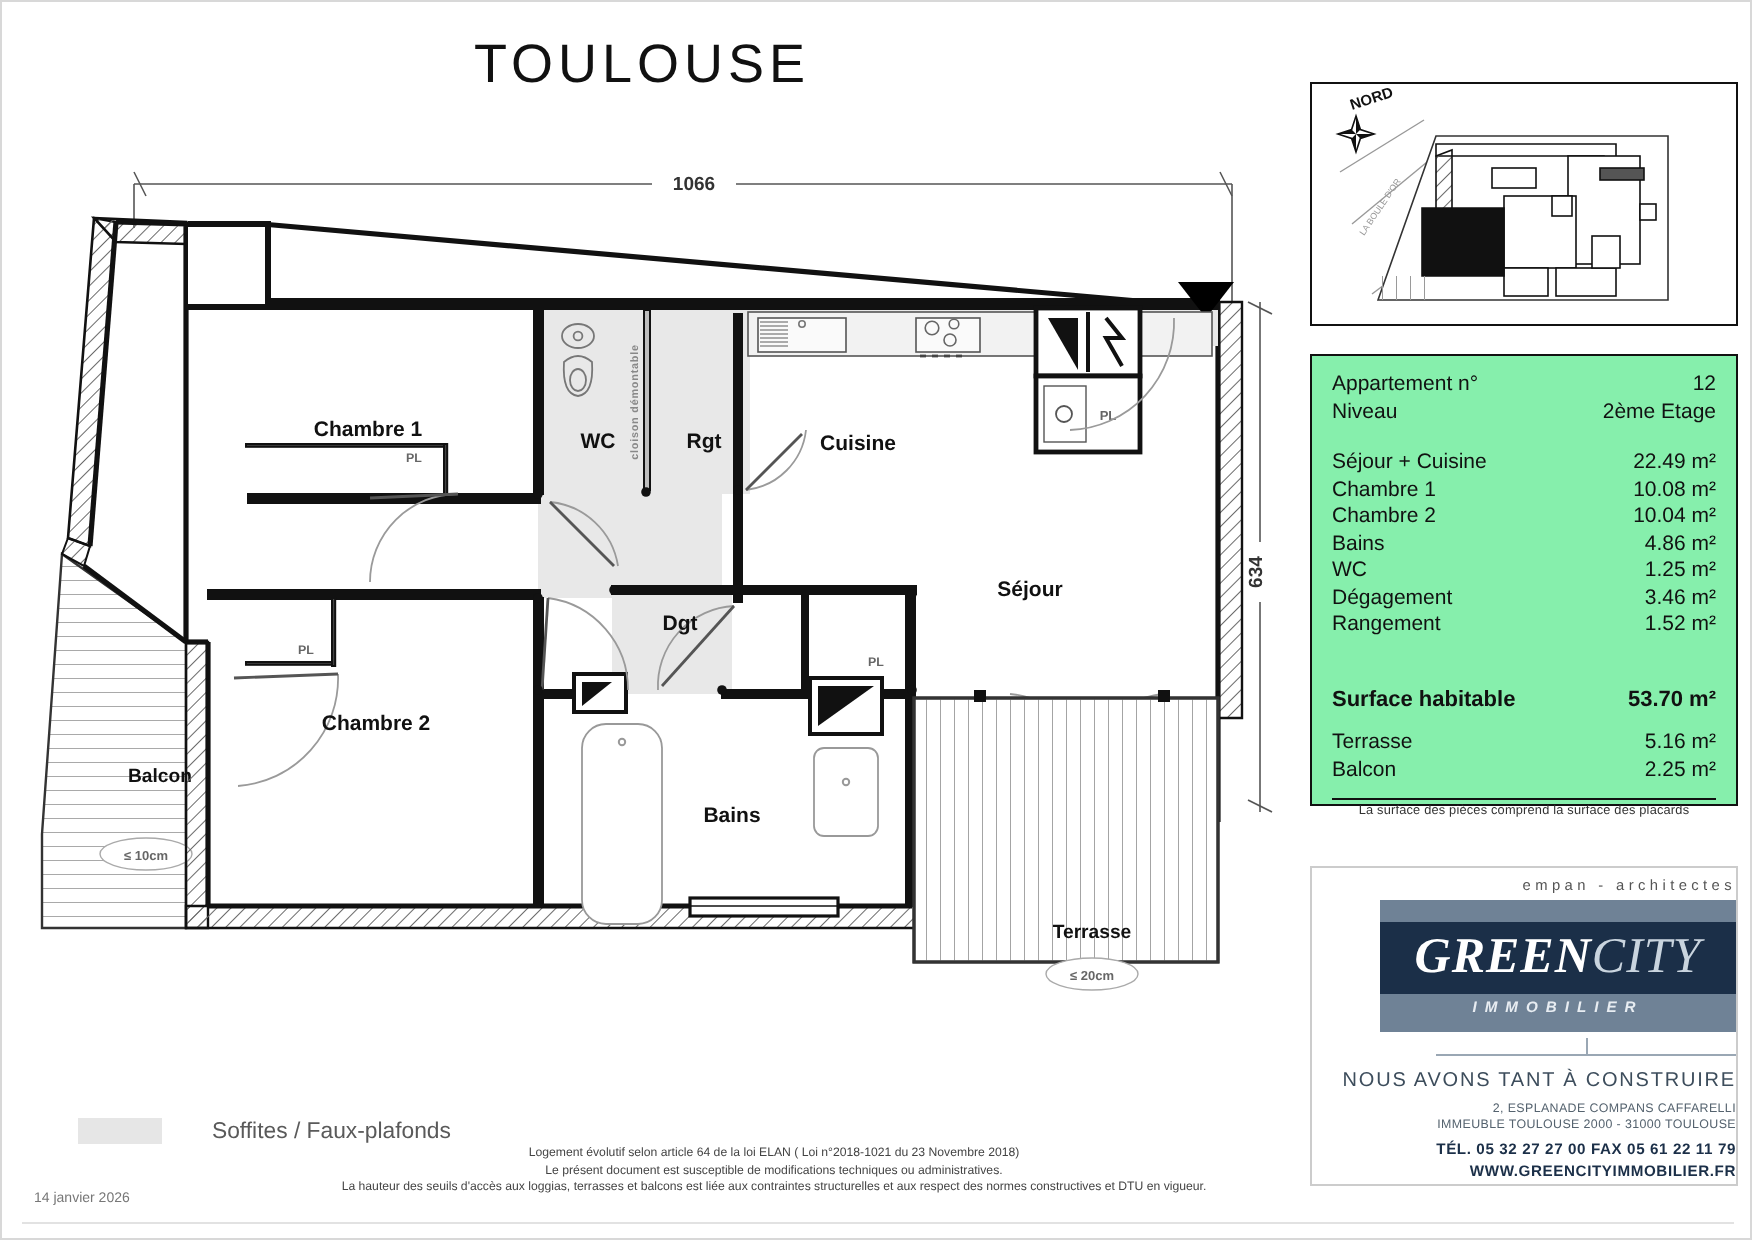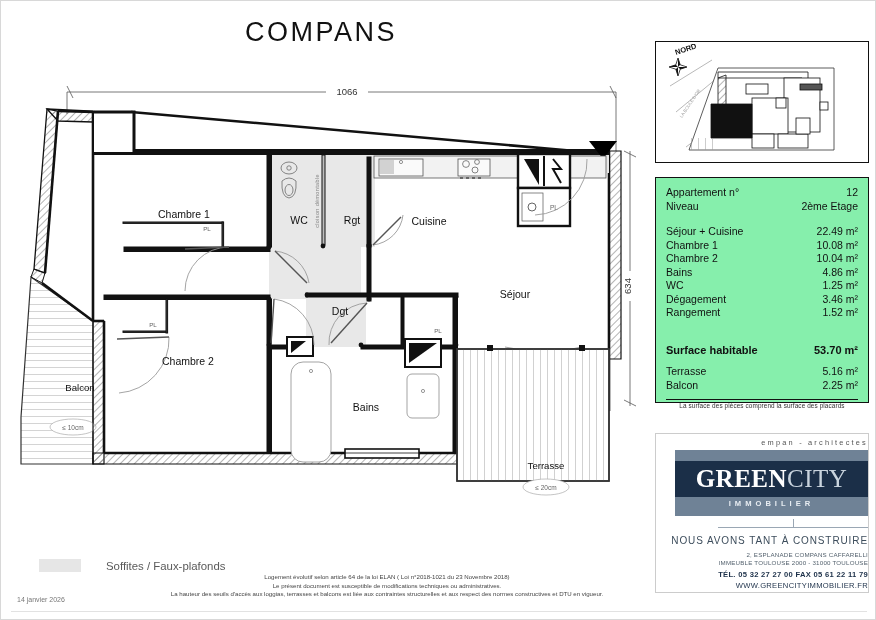--- a/index.html
+++ b/index.html
@@ -4,21 +4,21 @@
 <style>
   html,body{margin:0;padding:0;background:#ffffff;}
   body{width:876px;height:620px;font-family:"Liberation Sans",sans-serif;color:#1a1a1a;overflow:hidden;}
   .page{position:relative;width:876px;height:620px;background:#fff;box-sizing:border-box;border:1px solid #d8d8d8;}
 
   
   .title{position:absolute;left:0;top:16px;width:640px;text-align:center;
          font-size:27px;letter-spacing:2.5px;font-weight:400;color:#111;}
 
   
-  .plan{position:absolute;left:0;top:58px;width:648px;height:480px;}
+  .plan{position:absolute;left:0;top:58px;width:648px;height:480px;font-weight:bold;}
   .plan svg{display:block;}
 
   
   .sitebox{position:absolute;left:654px;top:40px;width:214px;height:122px;
            border:1px solid #111;background:#fff;box-sizing:border-box;overflow:hidden;}
   .sitebox svg{display:block;}
 
   .infobox{position:absolute;left:654px;top:176px;width:214px;height:226px;
            border:1px solid #111;background:#86efac;box-sizing:border-box;padding:8px 10px 4px 10px;}
   .irow{display:flex;justify-content:space-between;font-size:10.5px;line-height:13.5px;color:#111;}
@@ -28,53 +28,53 @@
   .gap-s{height:8px;}
   .bold .k,.bold .v{font-weight:bold;font-size:11px;margin-top:16px;}
   .note{font-size:6.4px;color:#333;text-align:center;margin-top:7px;
         border-top:1px solid #111;padding-top:2px;letter-spacing:.1px;}
 
   
   .logobox{position:absolute;left:654px;top:432px;width:214px;height:160px;
            border:1px solid #ccc;background:#fff;box-sizing:border-box;
            display:flex;flex-direction:column;align-items:flex-end;padding-top:4px;}
   .empan{font-size:7.4px;letter-spacing:2.2px;color:#555;margin-bottom:3px;}
-  .logoimg{width:193px;height:66px;position:relative;}
+  .logoimg{width:178px;height:66px;position:relative;font-style:italic;}
   .band-top{position:absolute;left:0;top:0;width:100%;height:11px;background:#6f8296;}
   .band-mid{position:absolute;left:0;top:11px;width:100%;height:36px;background:#1b2f48;}
   .band-bot{position:absolute;left:0;top:47px;width:100%;height:19px;background:#6f8296;}
   .gctext{position:absolute;left:0;top:12px;width:100%;text-align:center;
           font-family:"Liberation Serif",serif;font-size:25px;line-height:33px;color:#fff;letter-spacing:.5px;}
   .gctext .g1{font-weight:bold;}
   .gctext .g2{color:#c9d4de;font-weight:normal;}
   .immo{position:absolute;left:0;top:49px;width:100%;text-align:center;
         font-size:7.6px;letter-spacing:4px;color:#e8edf2;font-weight:bold;}
   .divline{width:150px;height:1px;background:#9aa7b4;margin-top:11px;position:relative;}
   .divline:before{content:"";position:absolute;left:50%;top:-8px;width:1px;height:8px;background:#9aa7b4;}
   .slogan{font-size:10px;letter-spacing:.9px;color:#3d4d5c;margin-top:7px;font-weight:400;}
   .addr{font-size:6.2px;color:#55636f;margin-top:5px;letter-spacing:.2px;}
   .tel{font-size:7.6px;color:#1b2f48;font-weight:bold;margin-top:4px;letter-spacing:.3px;}
-  .web{font-size:7.6px;color:#1b2f48;font-weight:normal;margin-top:2px;letter-spacing:.3px;}
+  .web{font-size:7.6px;color:#1b2f48;font-weight:bold;margin-top:2px;letter-spacing:.3px;}
 
   
   .legend{position:absolute;left:38px;top:558px;display:flex;align-items:center;gap:25px;}
   .swatch{width:42px;height:13px;background:#e6e6e6;}
   .legend-lbl{font-size:11.4px;color:#5a5a5a;font-family:"Liberation Sans",sans-serif;}
   .datestamp{position:absolute;left:16px;top:595px;font-size:7px;color:#777;}
   .disclaimer{position:absolute;left:130px;top:572px;width:512px;text-align:center;}
   .disclaimer div{font-size:6.1px;line-height:8.6px;color:#444;}
 
   .footline{position:absolute;left:10px;top:610px;width:856px;height:1px;background:#e2e2e2;}
 </style>
 </head>
 <body>
 
 <div class="page">
 
-  <div class="title">COMPANS</div>
+  <div class="title">TOULOUSE</div>
 
   <div class="plan">
   <svg width="648" height="480" viewBox="0 0 648 480" xmlns="http://www.w3.org/2000/svg">
     <defs>
       <pattern id="hatch" width="5" height="5" patternTransform="rotate(45)" patternUnits="userSpaceOnUse">
         <line x1="0" y1="0" x2="0" y2="5" stroke="#6a6a6a" stroke-width="1"></line>
       </pattern>
       <pattern id="deck" width="7" height="7" patternUnits="userSpaceOnUse">
         <line x1="0" y1="0" x2="0" y2="7" stroke="#9a9a9a" stroke-width="1"></line>
       </pattern>

